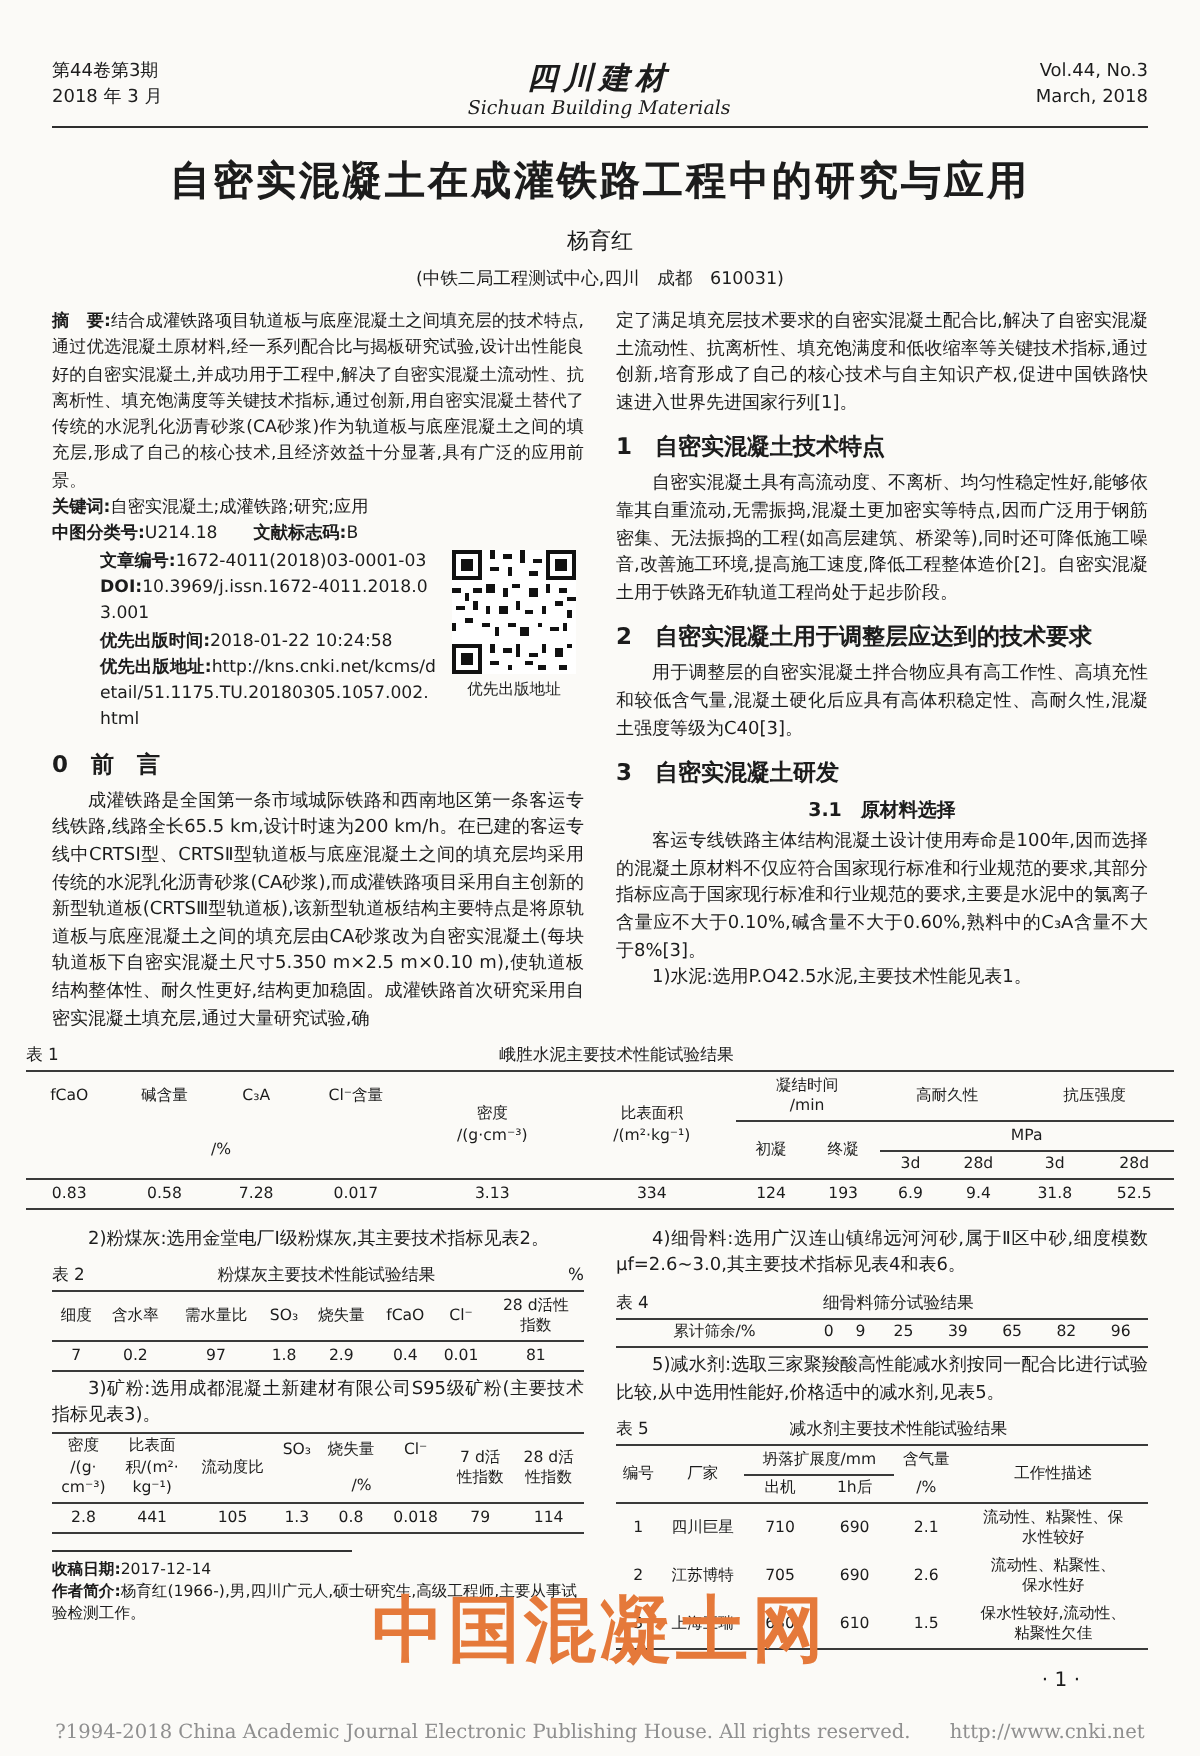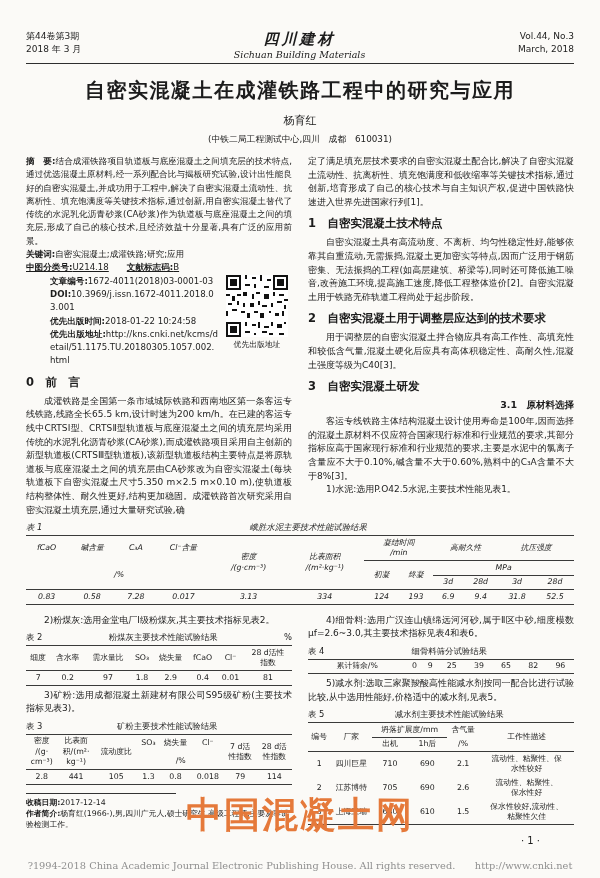--- a/index.html
+++ b/index.html
@@ -20,41 +20,41 @@
   .header-rule { margin: 3px 26px 0 26px; border-top: 1.6px solid #2e2e2e; }
   
   .article-title { text-align:center; font-size:20px; font-weight:bold; letter-spacing:1.5px; margin-top:13px; }
   .author { text-align:center; font-size:11px; margin-top:9px; }
   .affiliation { text-align:center; font-size:8.8px; margin-top:6px; }
   
   .columns { display:flex; gap:16px; padding:0 26px; margin-top:9px; }
   .col { width:266px; text-align:justify; }
   .fm { font-size:8.6px; line-height:13.3px; }
   .fm b { font-weight:bold; }
-  .fm-pair { display:flex; gap:18px;text-decoration:underline; }
+  .fm-pair { display:flex; gap:18px; }
   .qr-row { display:flex; align-items:flex-start;margin-left:24px; }
   .fm-lines { flex:1; min-width:0; word-break:break-all; }
   .qr-box { width:70px; text-align:center; margin-left:4px; flex:0 0 auto; }
   .qr-box svg { display:block; margin:0 auto; }
   .qr-caption { font-size:7.8px; margin-top:1px; }
   .sec-h { font-size:11.5px; font-weight:bold; margin:7px 0 5px; text-align:left; }
-  .subsec-h { font-size:9.5px; font-weight:bold; margin:4px 0 3px; text-align:right; }
+  .subsec-h { font-size:9.5px; font-weight:bold; margin:4px 0 3px; text-align:center; }
   .body-p { font-size:9px; line-height:13.6px; text-indent:2em; }
   .noindent { text-indent:0; }
   
   .tbl-caption { display:flex; align-items:baseline; font-size:8.4px; margin:5px 0 2px; }
   .cap-no { flex:0 0 auto; }
   .cap-title { flex:1; text-align:center; }
   .cap-unit { flex:0 0 auto; }
   table.rule-table { width:100%; border-collapse:collapse; border-top:1.4px solid #3a3a3a; border-bottom:1.4px solid #3a3a3a; font-size:7.8px; line-height:10.5px; margin-bottom:3px; }
   table.rule-table th, table.rule-table td { font-weight:normal; text-align:center; padding:1.5px 1px; white-space:pre-line; }
   table.rule-table thead { border-bottom:0.8px solid #3a3a3a; }
   table.rule-table thead th[colspan] { border-bottom:0.6px solid #3a3a3a; }
   table.t4 tbody tr:first-child td { border-bottom:0.6px solid #3a3a3a; }
-  .fullwidth-block { padding:0 26px;font-style:italic; }
+  .fullwidth-block { padding:0 13px; }
   
   .footnote { margin-top:8px; font-size:7.8px; line-height:11.2px; text-align:left; }
   .fn-rule { width:150px; border-top:1px solid #333; margin-bottom:3px; }
   .footnote b { font-weight:bold; }
   
   .page-no { position:absolute; right:60px; bottom:32px; font-size:10px; }
   .watermark { position:absolute; left:0; right:0; bottom:38px; text-align:center; font-size:36px; font-weight:bold; color:#e5793a; letter-spacing:2px; pointer-events:none; }
   .footer { position:absolute; left:0; right:0; bottom:5px; text-align:center; font-family:"DejaVu Serif", serif; font-size:9.8px; color:#8f8f8f; }
 </style>
 </head>
@@ -268,25 +268,20 @@
               <td>97</td>
               <td>1.8</td>
               <td>2.9</td>
               <td>0.4</td>
               <td>0.01</td>
               <td>81</td>
             </tr>
           </tbody>
         </table>
       <p class="body-p">3)矿粉:选用成都混凝土新建材有限公司S95级矿粉(主要技术指标见表3)。</p>
-      <div class="tbl-caption">
-        <span class="cap-no">表 3</span>
-        <span class="cap-title">矿粉主要技术性能试验结果</span>
-        <span class="cap-unit"></span>
-      </div>
       <table class="rule-table">
           <thead>
             <tr>
               <th rowspan="2">密度
 /(g·
 cm⁻³)</th>
               <th rowspan="2">比表面
 积/(m²·
 kg⁻¹)</th>
               <th rowspan="2">流动度比</th>

